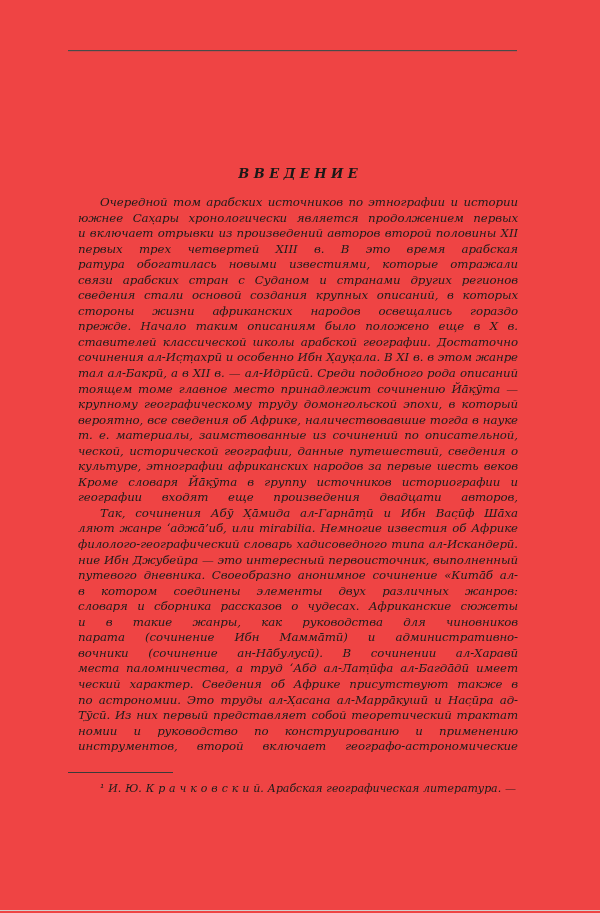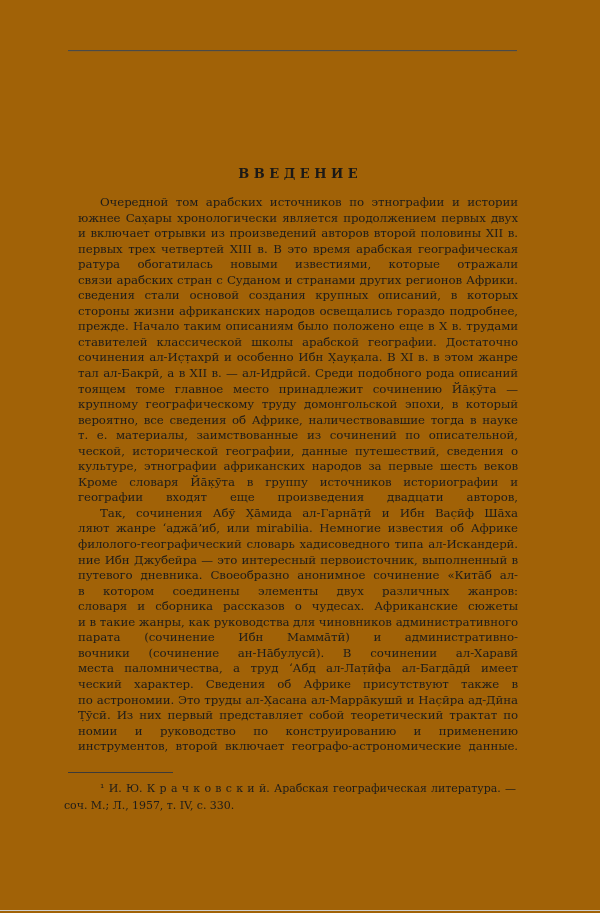--- a/index.html
+++ b/index.html
@@ -4,23 +4,24 @@
 <style>
   html, body { margin: 0; padding: 0; }
   body {
     width: 600px; height: 913px;
     background: #ffffff;
     font-family: "DejaVu Serif", serif;
   }
   .page {
     position: relative;
     width: 600px; height: 913px;
-    background: #a16207;
+    background: #ef4444;
     color: #1e1c1a;
     overflow: hidden;
+    font-style: italic;
   }
   .top-rule {
     position: absolute;
     left: 68px; top: 50px;
     width: 449px; height: 1px;
     background: #4a4a48;
     box-shadow: 0 0.5px 0 rgba(90,90,90,0.45);
   }
   .title {
     position: absolute;
@@ -113,16 +114,15 @@
       <div class="line">места паломничества, а труд ʻАбд ал-Лат̣ӣфа ал-Багда̄дӣ имеет страновед-</div>
       <div class="line">ческий характер. Сведения об Африке присутствуют также в сочинениях</div>
       <div class="line">по астрономии. Это труды ал-Х̣асана ал-Марра̄кушӣ и Нас̣ӣра ад-Дӣна ат̣-</div>
       <div class="line">Т̣ӯсӣ. Из них первый представляет собой теоретический трактат по астро-</div>
       <div class="line">номии и руководство по конструированию и применению астрономических</div>
       <div class="line">инструментов, второй включает географо-астрономические данные. Сочине-</div>
     </div>
   <div class="fn-rule"></div>
   <div class="footnote">
       <div class="line indent">¹ И. Ю. К р а ч к о в с к и й.  Арабская географическая литература. — Избр.</div>
-      <div class="line last">соч. М.; Л., 1957, т. IV, с. 330.</div>
     </div>
   <div class="bottom-edge"></div>
 </div>
 
 </body></html>

